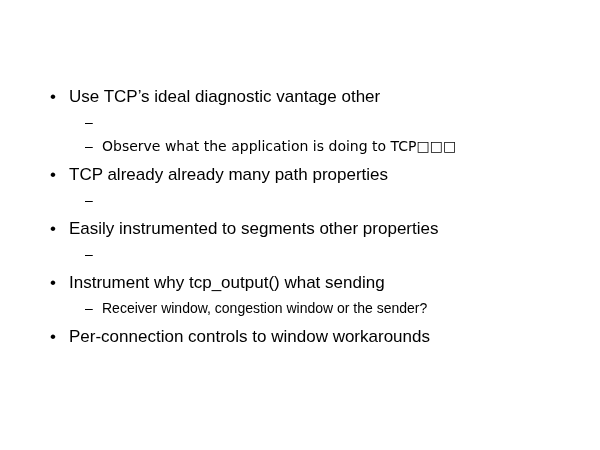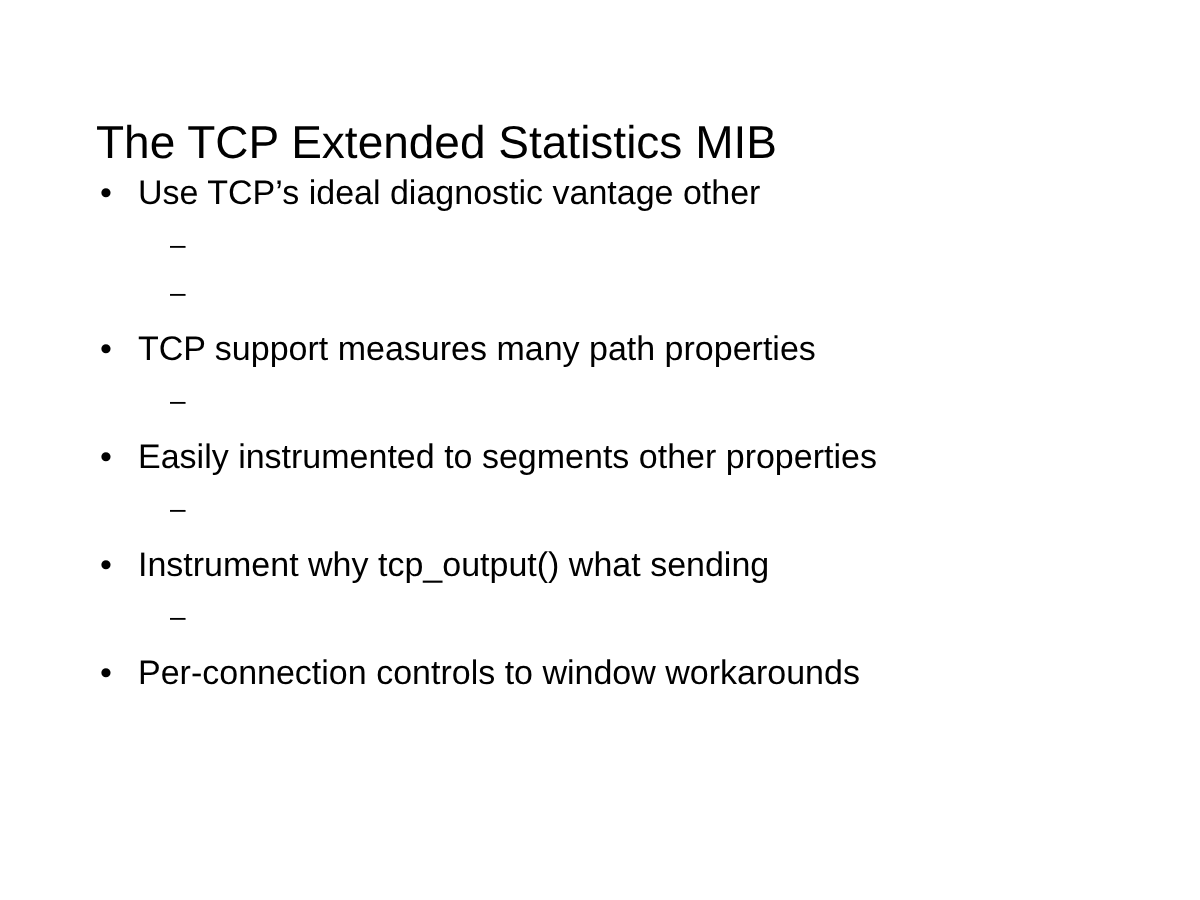--- a/index.html
+++ b/index.html
@@ -73,40 +73,40 @@
   }
   .gap-after {
     margin-bottom: 2px;
   }
 </style>
 </head>
 <body>
 
 <div class="slide">
 
-  <h1 class="slide-title">The TCP Extended Statistics MIB</h1>
 
   <div class="body-list">
 
     <div class="bullet-l1">
       <span class="marker">•</span>
       <span class="text">Use TCP’s ideal diagnostic vantage other</span>
     </div>
 
     <div class="bullet-l2">
       <span class="marker">–</span>
     </div>
 
     <div class="bullet-l2 gap-after">
       <span class="marker">–</span>
+      <span class="text boxchar">Observe what the application is doing to TCP□□□</span>
     </div>
 
     <div class="bullet-l1">
       <span class="marker">•</span>
-      <span class="text">TCP support measures many path properties</span>
+      <span class="text">TCP already already many path properties</span>
     </div>
 
     <div class="bullet-l2 gap-after">
       <span class="marker">–</span>
     </div>
 
     <div class="bullet-l1">
       <span class="marker">•</span>
       <span class="text">Easily instrumented to segments other properties</span>
     </div>
@@ -115,20 +115,21 @@
       <span class="marker">–</span>
     </div>
 
     <div class="bullet-l1">
       <span class="marker">•</span>
       <span class="text">Instrument why tcp_output() what sending</span>
     </div>
 
     <div class="bullet-l2">
       <span class="marker">–</span>
+      <span class="text">Receiver window, congestion window or the sender?</span>
     </div>
 
     <div class="bullet-l1">
       <span class="marker">•</span>
       <span class="text">Per-connection controls to window workarounds</span>
     </div>
 
   </div>
 </div>
 

